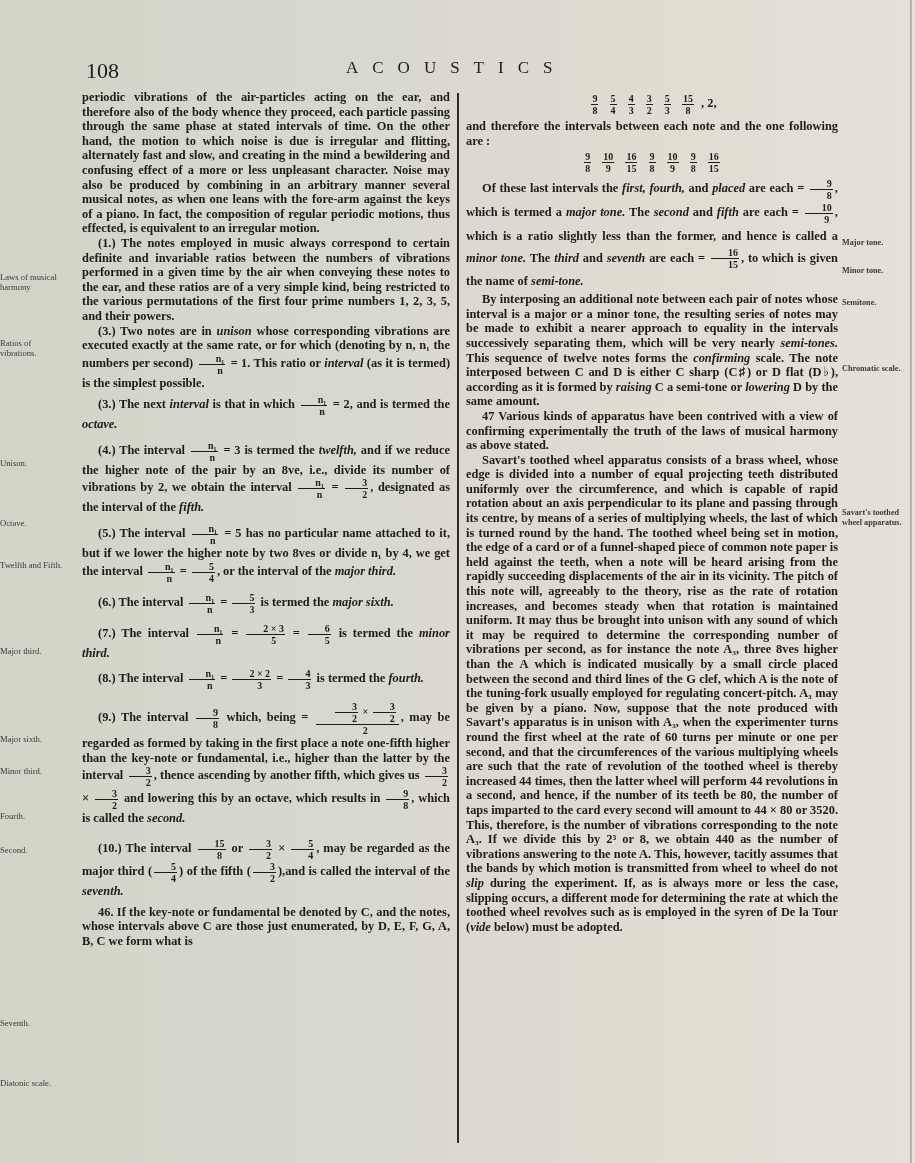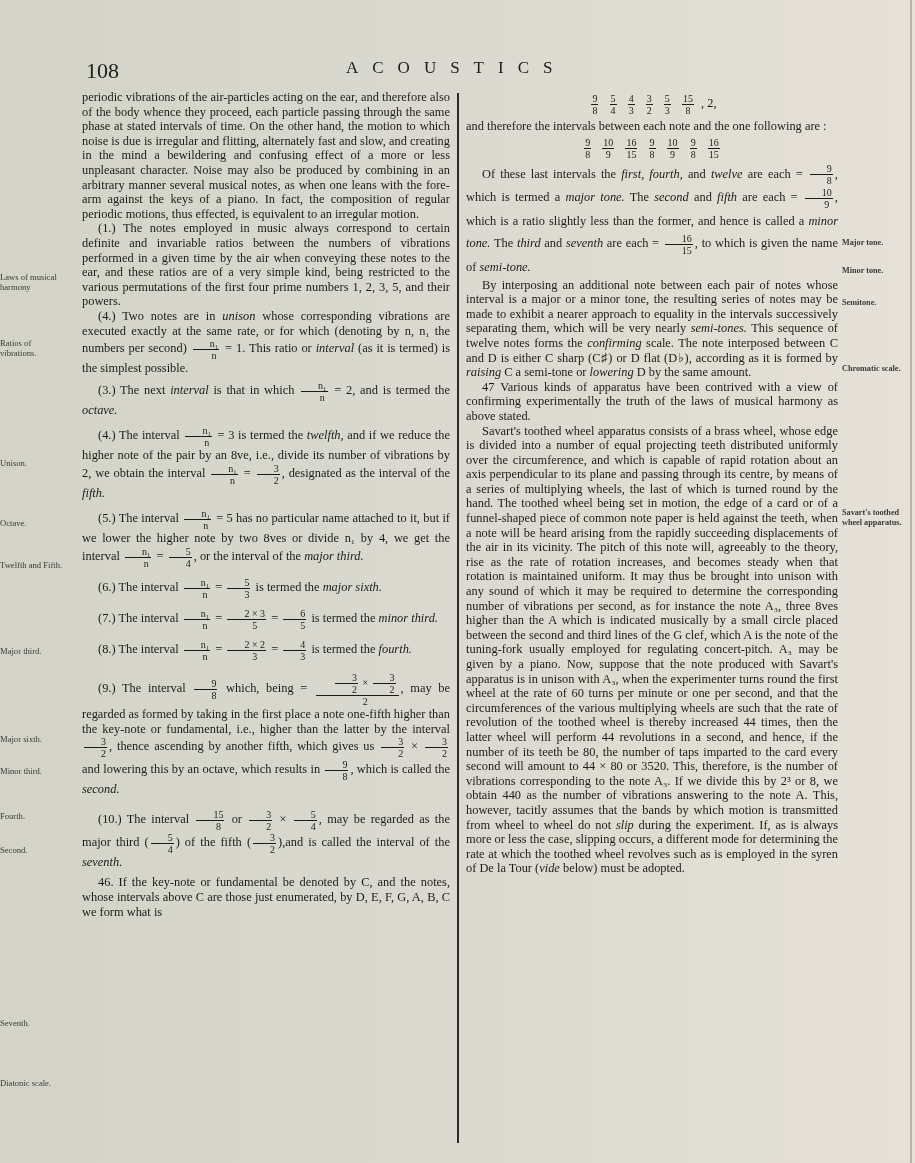--- a/index.html
+++ b/index.html
@@ -2,21 +2,21 @@
 <html><head>
 <meta charset="utf-8">
 <style>
   html,body{margin:0;padding:0;}
   body{width:915px;height:1163px;overflow:hidden;
     background:linear-gradient(90deg,#d3d3c8 0%,#d9d8ce 40%,#dfdcd2 70%,#e6e1d8 100%);
     font-family:"Liberation Serif","DejaVu Serif",serif;color:#1c1c1a;position:relative;}
   .edge{position:absolute;top:0;right:3px;width:2px;height:1163px;background:#b9b2a6;}
   .pagenum{position:absolute;left:86px;top:58px;font-size:22px;}
   .runhead{position:absolute;left:346px;top:58px;font-size:17px;letter-spacing:14px;}
-  .col{position:absolute;font-size:12.4px;line-height:14.6px;text-align:justify;}
+  .col{position:absolute;font-size:12.4px;line-height:14.6px;text-align:justify;font-weight:bold;}
   .colL{left:82px;top:90px;width:368px;}
   .colR{left:466px;top:90px;width:372px;}
   .divider{position:absolute;left:457px;top:93px;width:2px;height:1050px;background:#2a2a28;}
   .colL p,.colR p{margin:0;}
   .ind{text-indent:16px;}
   .side{position:absolute;font-size:8.6px;line-height:10px;color:#3a3a38;}
   .sideL{left:0;width:66px;}
   .sideR{left:842px;width:70px;font-weight:bold;font-size:8.2px;}
   i{font-style:italic;}
   .frac{display:inline-block;vertical-align:middle;text-align:center;font-size:10px;line-height:11px;margin:0 2px;}
@@ -52,21 +52,21 @@
 <div class="side sideR" style="top:266px">Minor tone.</div>
 <div class="side sideR" style="top:298px">Semitone.</div>
 <div class="side sideR" style="top:364px">Chromatic scale.</div>
 <div class="side sideR" style="top:508px">Savart's toothed wheel apparatus.</div>
 
 <div class="col colL">
   <p>periodic vibrations of the air-particles acting on the ear, and therefore also of the body whence they proceed, each particle passing through the same phase at stated intervals of time. On the other hand, the motion to which noise is due is irregular and flitting, alternately fast and slow, and creating in the mind a bewildering and confusing effect of a more or less unpleasant character. Noise may also be produced by combining in an arbitrary manner several musical notes, as when one leans with the fore-arm against the keys of a piano. In fact, the composition of regular periodic motions, thus effected, is equivalent to an irregular motion.</p>
   <p class="ind">(1.) The notes employed in music always correspond to certain definite and invariable ratios between the numbers of vibrations performed in a given time by the air when conveying these notes to the ear, and these ratios are of a very simple kind, being restricted to the various permutations of the first four prime numbers 1, 2, 3, 5, and their powers.</p>
 
   <p class="ind">
-    <span>(4.) Two notes are in</span>
+    <span>(3.) Two notes are in</span>
     <i>unison</i>
     <span>whose corresponding vibrations are executed exactly at the same rate, or for which (denoting by n, n₁ the numbers per second)</span>
     <span class="frac"><span class="n">n₁</span><span class="d">n</span></span>
     <span>= 1. This ratio or</span>
     <i>interval</i>
     <span>(as it is termed) is the simplest possible.</span>
   </p>
 
   <p class="ind eq">
     <span>(3.) The next</span>
@@ -183,21 +183,21 @@
     <span class="frac"><span class="n">9</span><span class="d">8</span></span>
     <span class="frac"><span class="n">10</span><span class="d">9</span></span>
     <span class="frac"><span class="n">9</span><span class="d">8</span></span>
     <span class="frac"><span class="n">16</span><span class="d">15</span></span>
   </div>
 
   <p class="ind" style="line-height:22px">
     <span>Of these last intervals the</span>
     <i>first, fourth,</i>
     <span>and</span>
-    <i>twelve</i>
+    <i>placed</i>
     <span>are each =</span>
     <span class="frac"><span class="n">9</span><span class="d">8</span></span>,
     <span>which is termed a</span>
     <i>major tone.</i>
     <span>The</span>
     <i>second</i>
     <span>and</span>
     <i>fifth</i>
     <span>are each =</span>
     <span class="frac"><span class="n">10</span><span class="d">9</span></span>,

